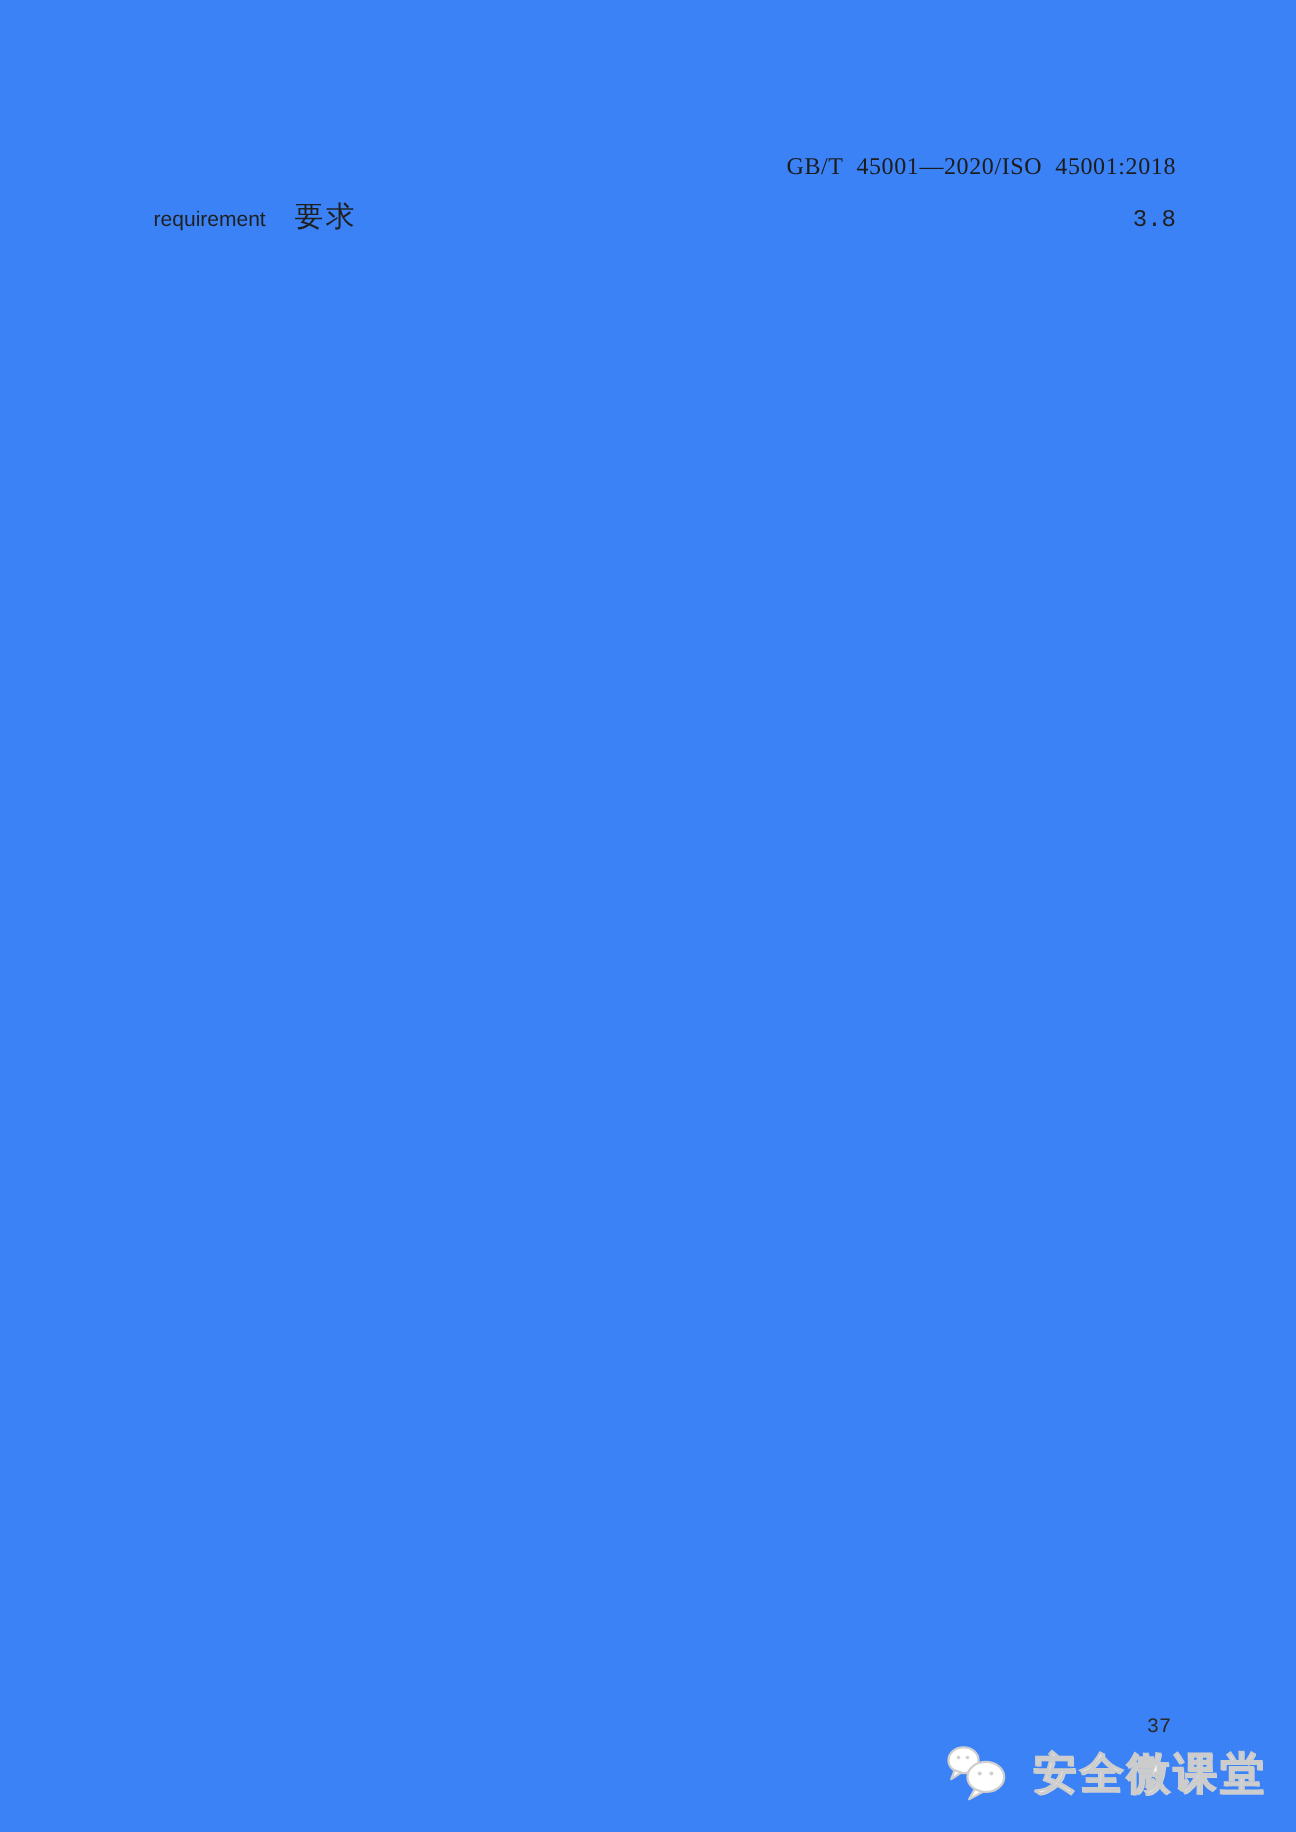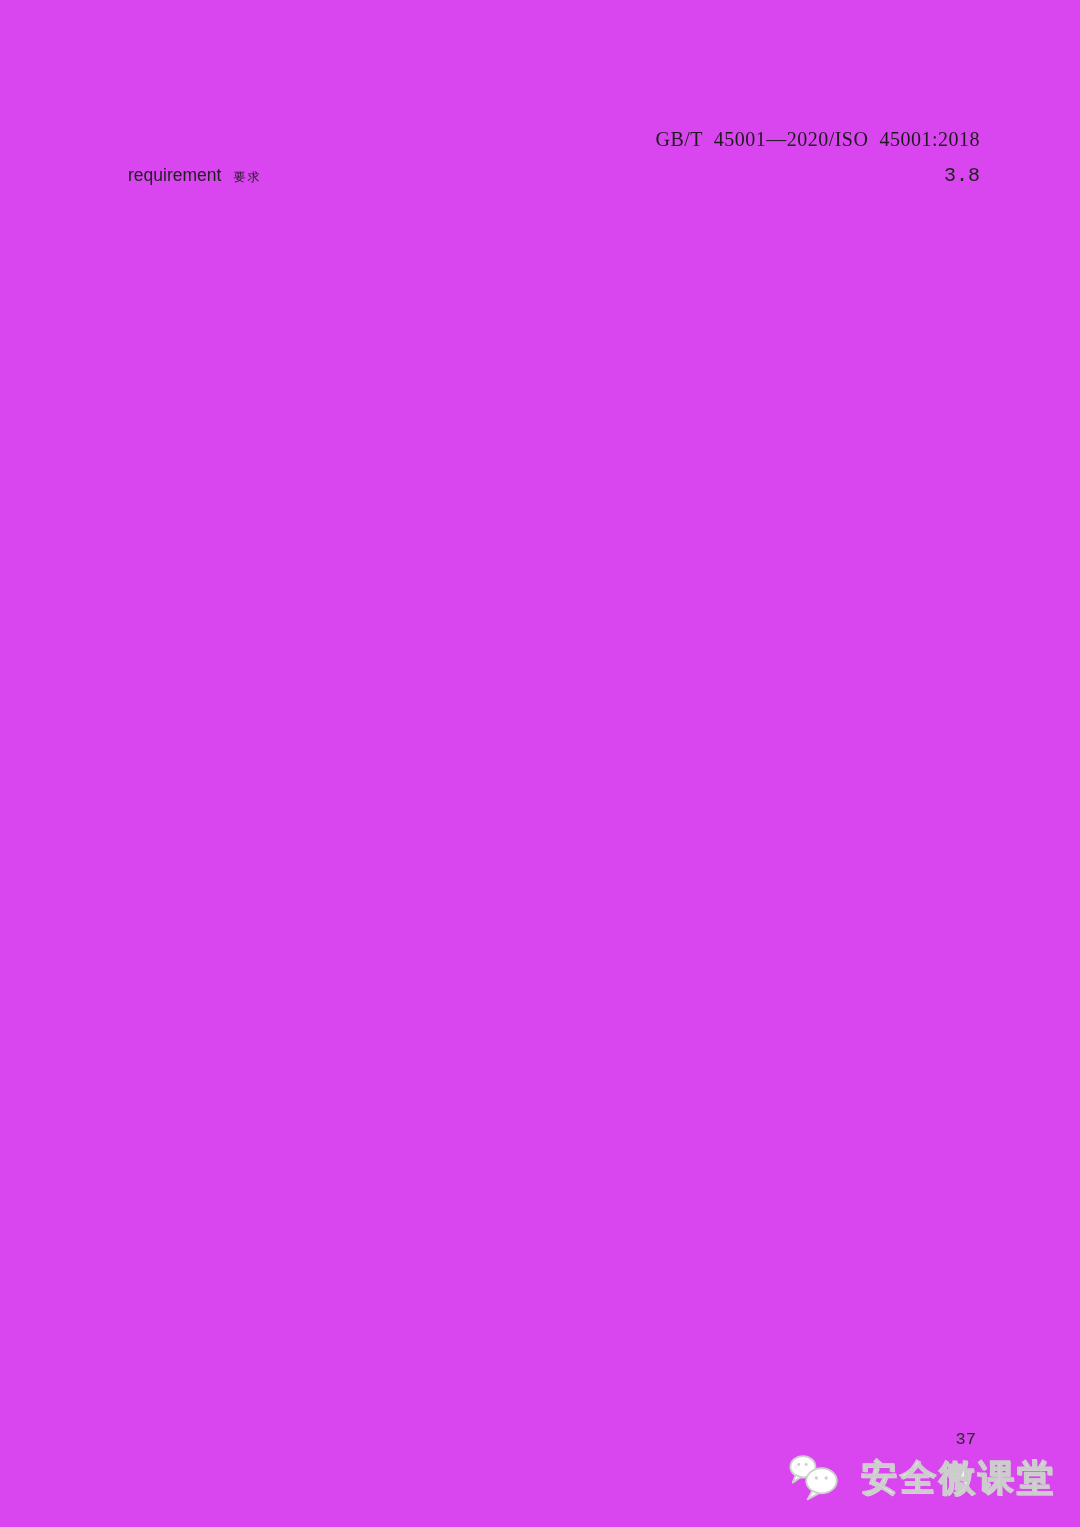--- a/index.html
+++ b/index.html
@@ -4,21 +4,21 @@
 <style>
   html, body {
     margin: 0;
     padding: 0;
     background: #ffffff;
   }
   .page {
     position: relative;
     width: 1080px;
     height: 1527px;
-    background: #d946ef;
+    background: #3b82f6;
     overflow: hidden;
     font-family: "Liberation Sans", sans-serif;
   }
   .doc-header {
     position: absolute;
     top: 128px;
     left: 0;
     right: 100px;
     text-align: right;
     font-family: "Liberation Serif", "DejaVu Serif", serif;
@@ -31,29 +31,30 @@
     position: absolute;
     top: 164px;
     left: 128px;
     right: 100px;
   }
   .index-row {
     display: flex;
     align-items: baseline;
     height: 28.5px;
     color: #1f1f1f;
+    gap: 12px;
   }
   .term-en {
     font-family: "Liberation Sans", sans-serif;
     font-size: 17.5px;
     color: #1f1f1f;
   }
   .term-zh {
     font-family: "Liberation Serif", "DejaVu Serif", serif;
-    font-size: 12px;
+    font-size: 24px;
     margin-left: 12px;
     letter-spacing: 2px;
     color: #1f1f1f;
   }
   .row-spacer { flex: 1 1 auto; }
   .term-ref {
     font-family: Liberation Mono, monospace;
     font-size: 20px;
     color: #1f1f1f;
   }

